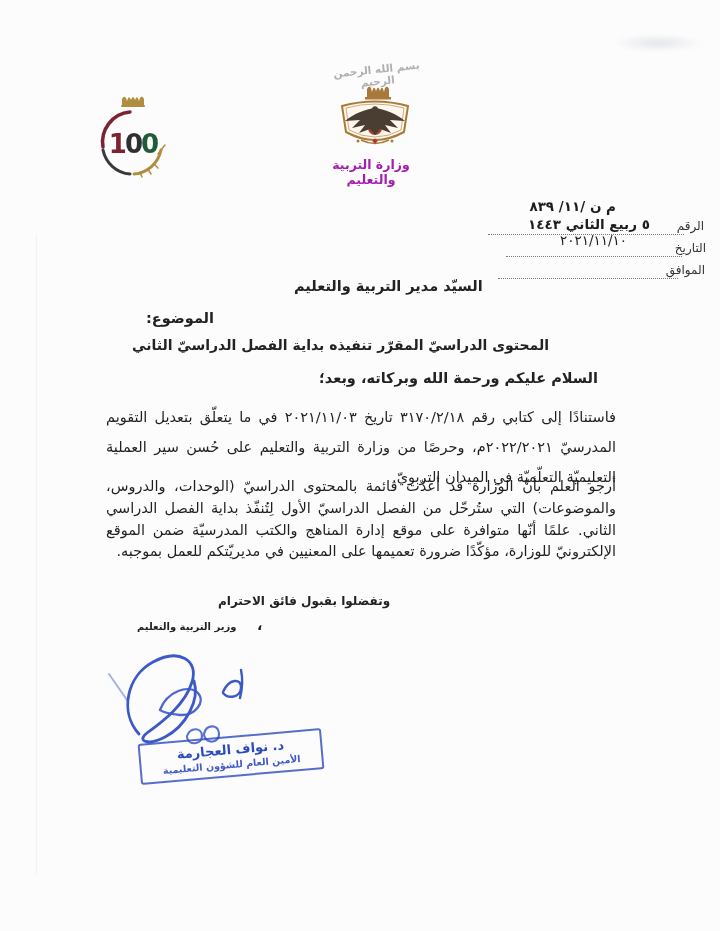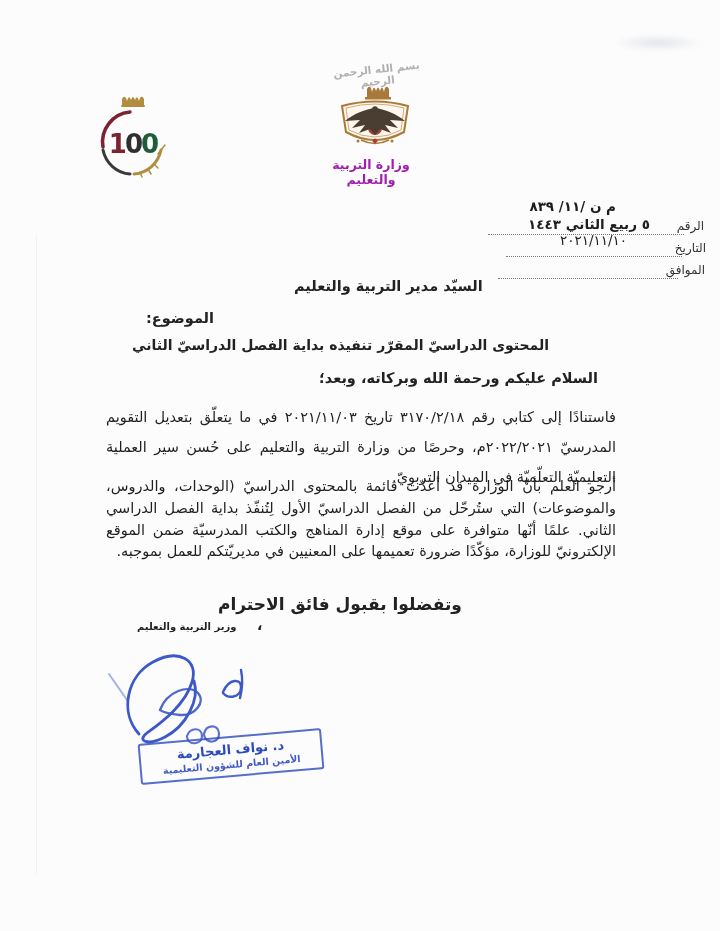--- a/index.html
+++ b/index.html
@@ -34,21 +34,21 @@
   .row-conf-dots{left:498px;top:278px;width:180px;height:0;border-bottom:1.6px dotted #777;}
   
   .addressee{left:277px;top:278px;font-size:14.5px;font-weight:bold;margin-left:17px;}
   .subject-label{left:146px;top:310px;font-size:14.5px;font-weight:bold;}
   .subject{left:132px;top:337px;font-size:14px;font-weight:bold;white-space:nowrap;}
   .salutation{right:122px;top:370px;font-size:14.5px;font-weight:bold;}
   .para{left:106px;width:510px;font-size:14.5px;line-height:30px;
     text-align:justify;color:#1f1f1f;}
   .p1{top:402px;}
   .p2{top:476px;line-height:21.8px;}
-  .closing{left:218px;top:594px;font-size:17px;font-weight:bold;}
+  .closing{left:218px;top:594px;font-size:12px;font-weight:bold;}
   .pen-mark{left:257px;top:617px;font-size:14px;font-weight:bold;color:#1a1a1a;}
   .signatory{left:137px;top:621px;font-size:10px;font-weight:bold;}
   .signature{left:103px;top:636px;width:165px;height:115px;}
   
   .stamp{left:139px;top:736px;width:168px;transform:rotate(-5deg);
     border:2.5px solid rgba(44,74,190,.8);border-radius:3px;
     padding:4px 6px 5px;text-align:center;color:#2c4abe;background:rgba(255,255,255,.0);}
   .stamp-l1{font-size:13px;font-weight:bold;}
   .stamp-l2{font-size:9.5px;font-weight:bold;margin-top:2px;opacity:.9;}
 </style>

